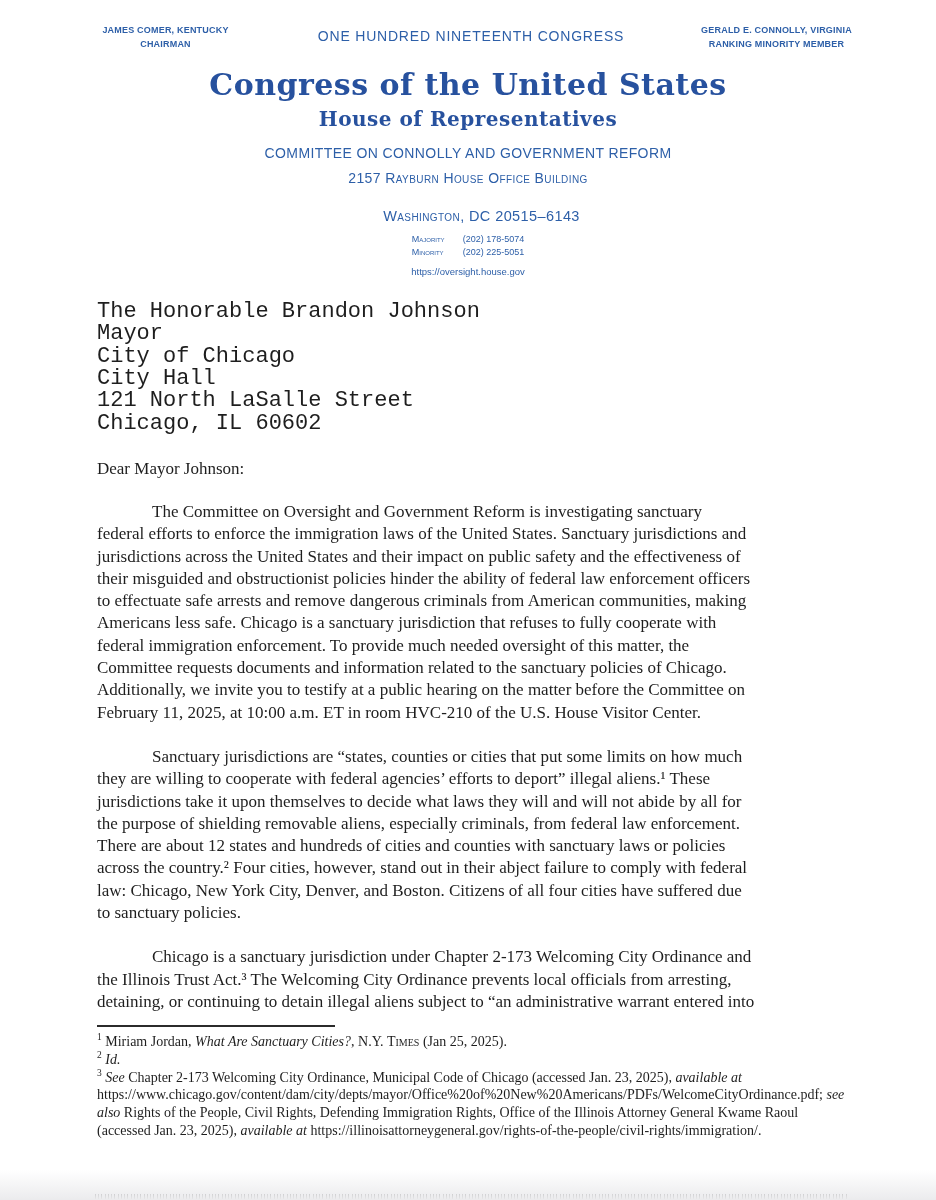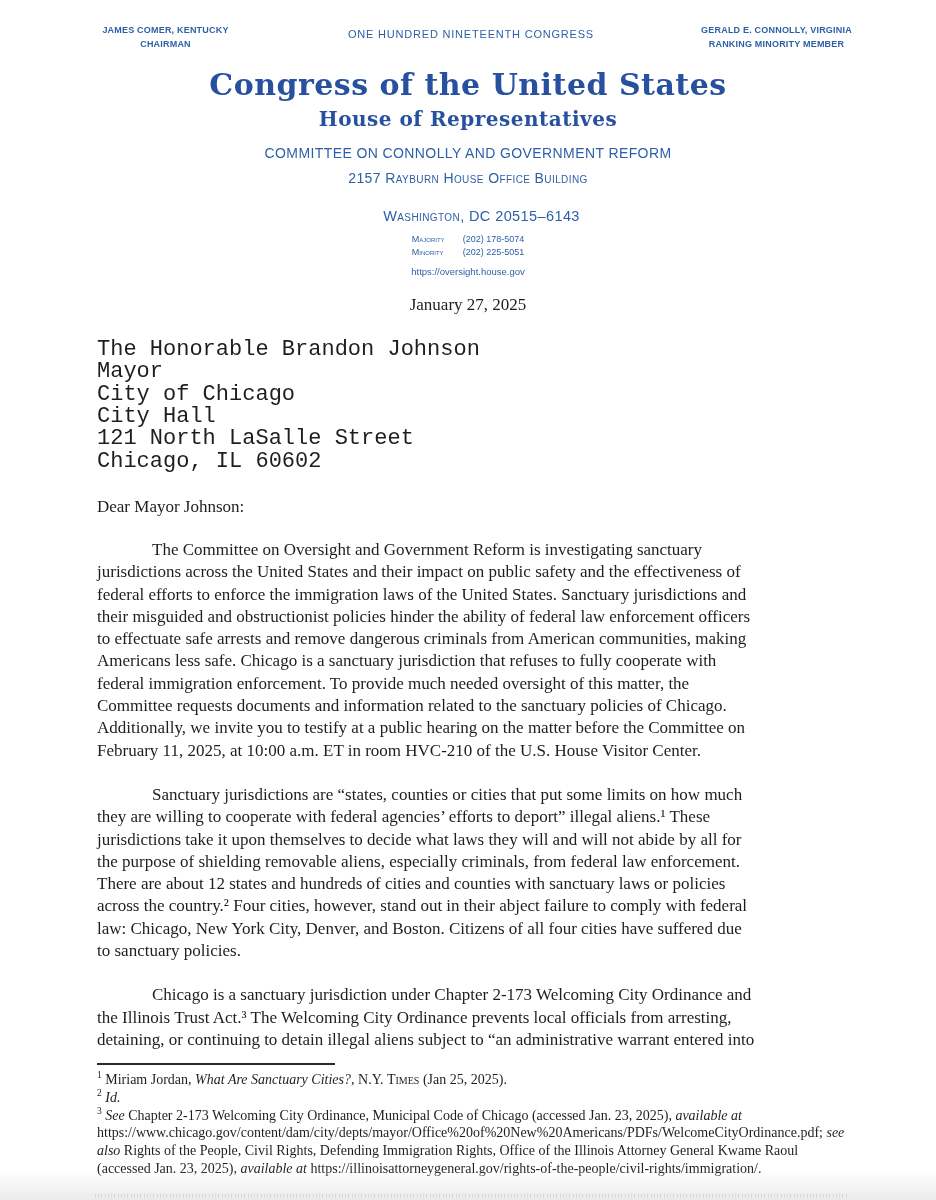--- a/index.html
+++ b/index.html
@@ -12,21 +12,21 @@
     content:""; position:absolute; left:0; right:0; bottom:0; height:30px;
     background:linear-gradient(rgba(255,255,255,0), #ebebed); pointer-events:none;
   }
   
   .masthead { display:flex; justify-content:space-between; align-items:flex-start; padding:0 52px 0 58px; }
   .corner {
     font-family:"Liberation Sans", sans-serif; font-weight:bold; font-size:9px;
     line-height:1.5; color:#2d5fa8; text-align:center; letter-spacing:.2px; width:215px;
   }
   .session {
-    font-family:"Liberation Sans", sans-serif; font-size:11px; color:#2d5fa8;
+    font-family:"Liberation Sans", sans-serif; font-size:14px; color:#2d5fa8;
     letter-spacing:.8px; text-align:center; padding-top:4px; white-space:nowrap;
   }
   .blackletter {
     text-align:center; font-family:"DejaVu Serif", serif; font-weight:bold;
     color:#27519e; letter-spacing:.5px; line-height:1.1;
   }
   .title    { font-size:30px; margin-top:17px; }
   .subtitle { font-size:20px; margin-top:7px; }
   .committee {
     text-align:center; font-family:"Liberation Sans", sans-serif; font-size:14px;
@@ -93,37 +93,36 @@
       <span class="pnum">(202) 178-5074</span>
     </div>
     <div class="phone-row">
       <span class="plabel">Minority</span>
       <span class="pnum">(202) 225-5051</span>
     </div>
   </div>
 
   <div class="website">https://oversight.house.gov</div>
 
-  <div class="date">January 27, 2025</div>
 
   <div class="recipient">
       <div class="tline">The Honorable Brandon Johnson</div>
       <div class="tline">Mayor</div>
       <div class="tline">City of Chicago</div>
       <div class="tline">City Hall</div>
       <div class="tline">121 North LaSalle Street</div>
       <div class="tline">Chicago, IL 60602</div>
     </div>
 
   <div class="salutation">Dear Mayor Johnson:</div>
 
   <div class="para">
       <div class="tline">The Committee on Oversight and Government Reform is investigating sanctuary</div>
+      <div class="tline">federal efforts to enforce the immigration laws of the United States. Sanctuary jurisdictions and</div>
       <div class="tline">jurisdictions across the United States and their impact on public safety and the effectiveness of</div>
-      <div class="tline">federal efforts to enforce the immigration laws of the United States. Sanctuary jurisdictions and</div>
       <div class="tline">their misguided and obstructionist policies hinder the ability of federal law enforcement officers</div>
       <div class="tline">to effectuate safe arrests and remove dangerous criminals from American communities, making</div>
       <div class="tline">Americans less safe. Chicago is a sanctuary jurisdiction that refuses to fully cooperate with</div>
       <div class="tline">federal immigration enforcement. To provide much needed oversight of this matter, the</div>
       <div class="tline">Committee requests documents and information related to the sanctuary policies of Chicago.</div>
       <div class="tline">Additionally, we invite you to testify at a public hearing on the matter before the Committee on</div>
       <div class="tline">February 11, 2025, at 10:00 a.m. ET in room HVC-210 of the U.S. House Visitor Center.</div>
     </div>
   <div class="para">
       <div class="tline">Sanctuary jurisdictions are “states, counties or cities that put some limits on how much</div>

